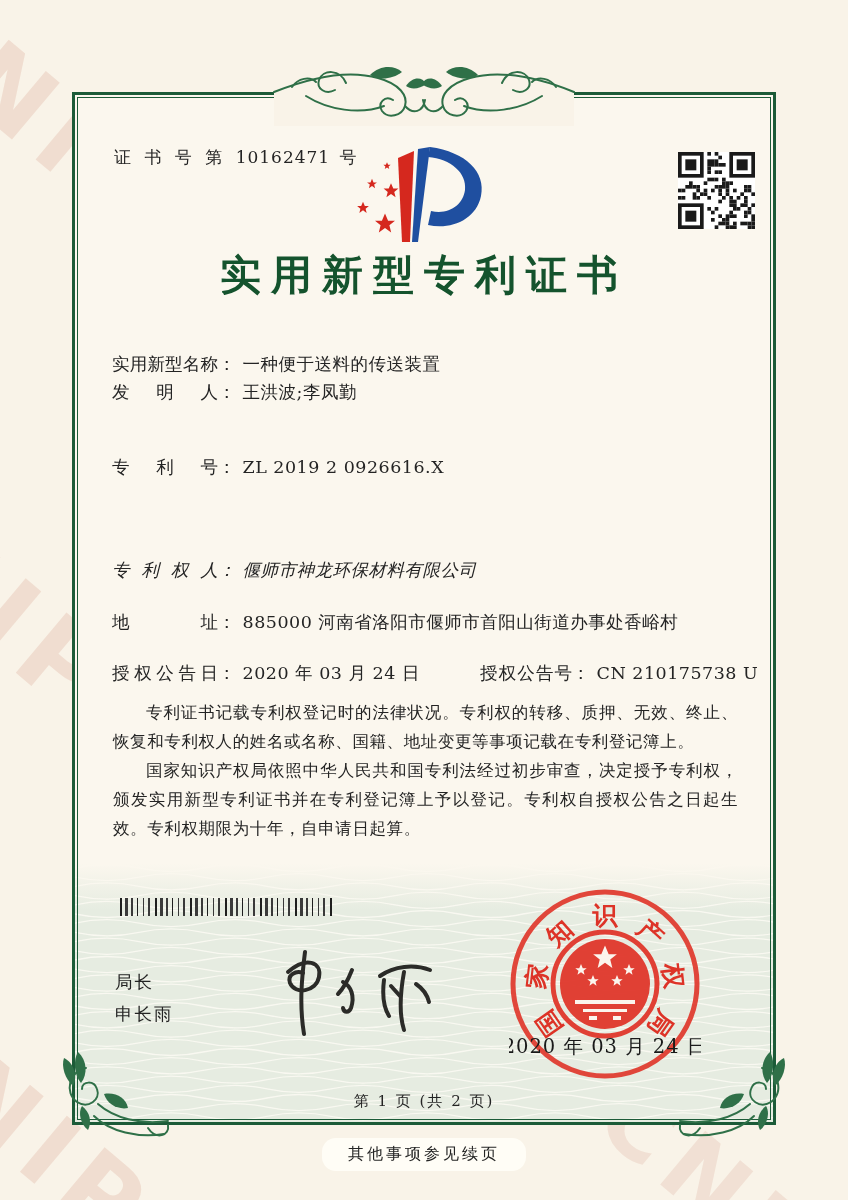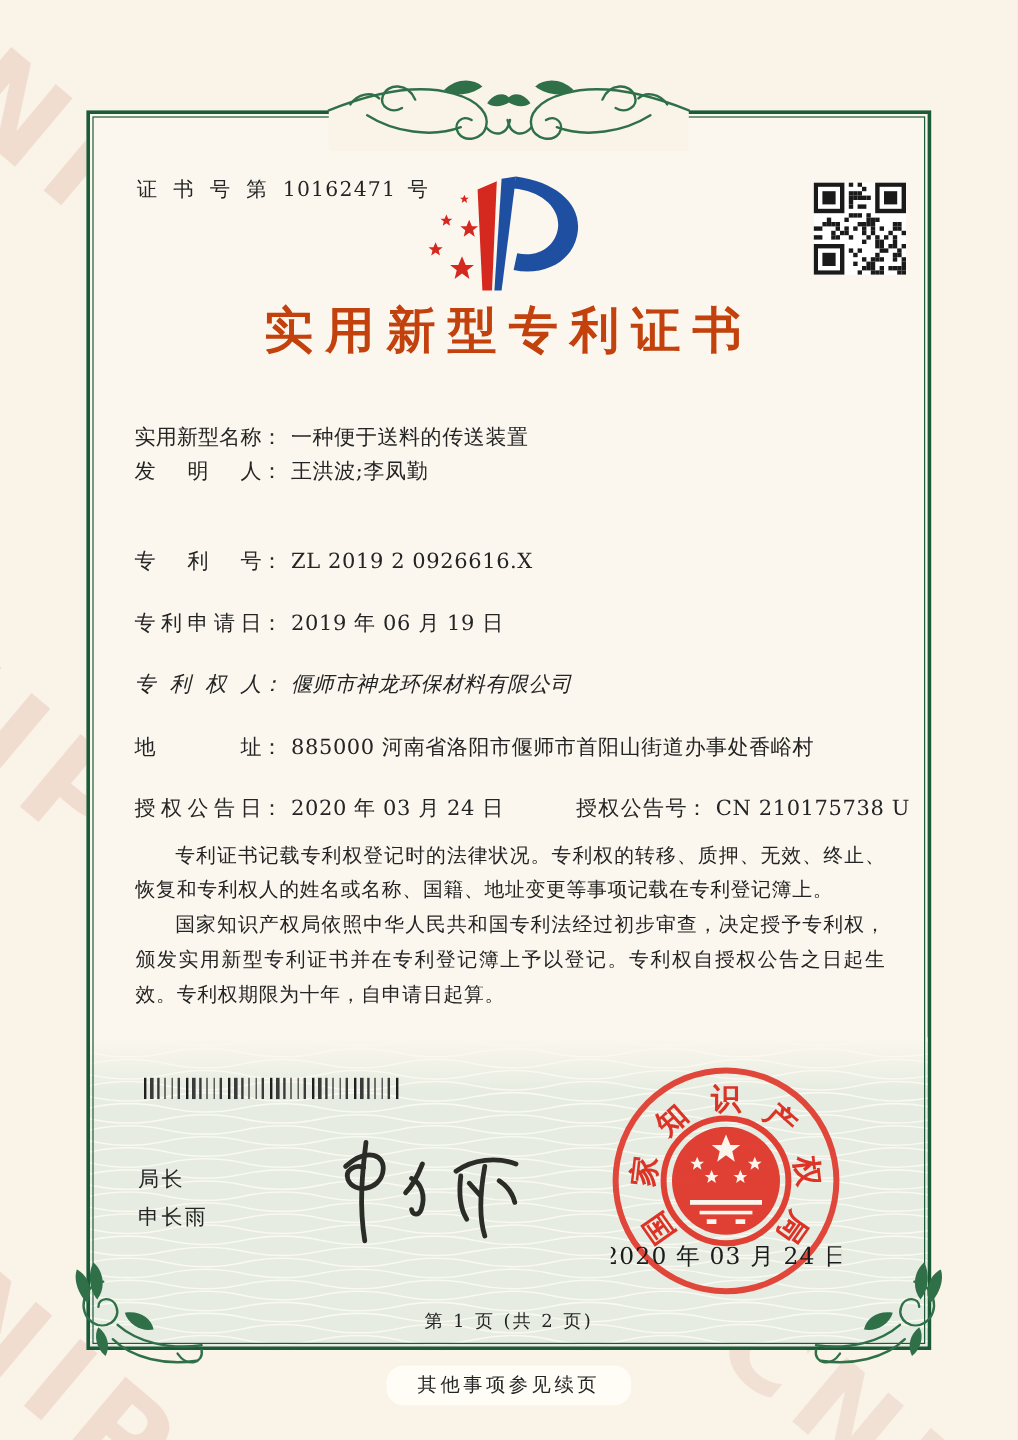--- a/index.html
+++ b/index.html
@@ -36,21 +36,21 @@
   .corner-fl.right{left:672px;top:1048px;transform:scaleX(-1);}
   .green-stroke{stroke:#2f7048;fill:none;stroke-width:2;stroke-linecap:round;}
   .green-fill{fill:#2f7048;stroke:none;}
   
   .cert-no{position:absolute;left:114px;top:146px;z-index:5;font-size:17px;letter-spacing:4px;}
   .cert-no .num{letter-spacing:1px;}
   .logo{position:absolute;left:350px;top:144px;z-index:5;}
   .qr{position:absolute;left:678px;top:152px;z-index:5;}
   .title{
     position:absolute;left:0;right:0;top:248px;z-index:5;text-align:center;
-    font-size:41px;font-weight:bold;letter-spacing:10px;color:#c2410c;
+    font-size:41px;font-weight:bold;letter-spacing:10px;color:#14532d;
   }
   
   .field-row{position:absolute;left:112px;z-index:5;font-size:17.5px;white-space:nowrap;}
   .r1{top:352px;} .r2{top:380px;} .r3{top:455px;} .r4{top:507px;}
   .r5{top:558px;font-style:italic;} .r6{top:610px;} .r7{top:661px;}
   .field-label{display:inline-block;width:106px;text-align:justify;text-align-last:justify;vertical-align:bottom;}
   .field-colon{display:inline-block;}
   .field-value{margin-left:7px;letter-spacing:0.5px;}
   .field-group2{position:absolute;left:368px;top:0;white-space:nowrap;}
   .field-group2 .field-label{width:92px;}
@@ -299,23 +299,20 @@
 
   <div class="field-row r1">
     <span class="field-label">实用新型名称</span><span class="field-colon">：</span><span class="field-value">一种便于送料的传送装置</span>
   </div>
   <div class="field-row r2">
     <span class="field-label">发明人</span><span class="field-colon">：</span><span class="field-value">王洪波;李凤勤</span>
   </div>
   <div class="field-row r3">
     <span class="field-label">专利号</span><span class="field-colon">：</span><span class="field-value">ZL 2019 2 0926616.X</span>
   </div>
-  <div class="field-row r4">
-    <span class="field-label">专利申请日</span><span class="field-colon">：</span><span class="field-value">2019 年 06 月 19 日</span>
-  </div>
   <div class="field-row r5">
     <span class="field-label">专利权人</span><span class="field-colon">：</span><span class="field-value">偃师市神龙环保材料有限公司</span>
   </div>
   <div class="field-row r6">
     <span class="field-label">地址</span><span class="field-colon">：</span><span class="field-value">885000  河南省洛阳市偃师市首阳山街道办事处香峪村</span>
   </div>
   <div class="field-row r7">
     <span class="field-label">授权公告日</span><span class="field-colon">：</span><span class="field-value">2020 年 03 月 24 日</span>
     <span class="field-group2">
       <span class="field-label">授权公告号</span><span class="field-colon">：</span><span class="field-value">CN 210175738 U</span>

